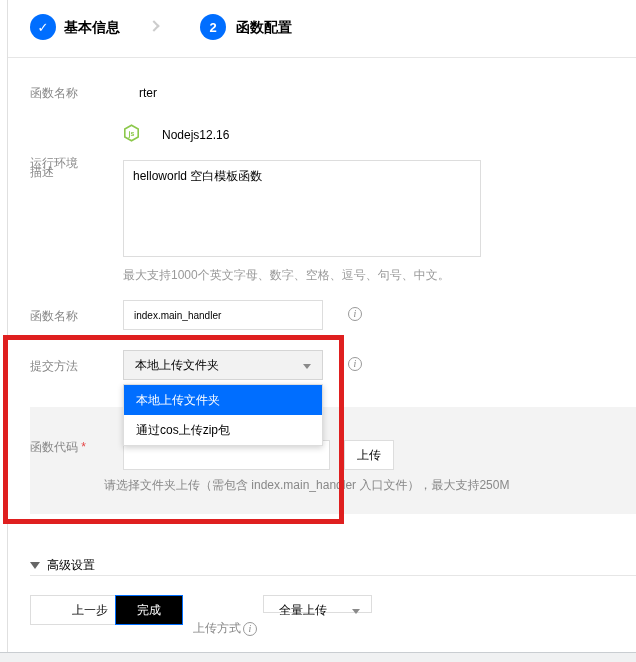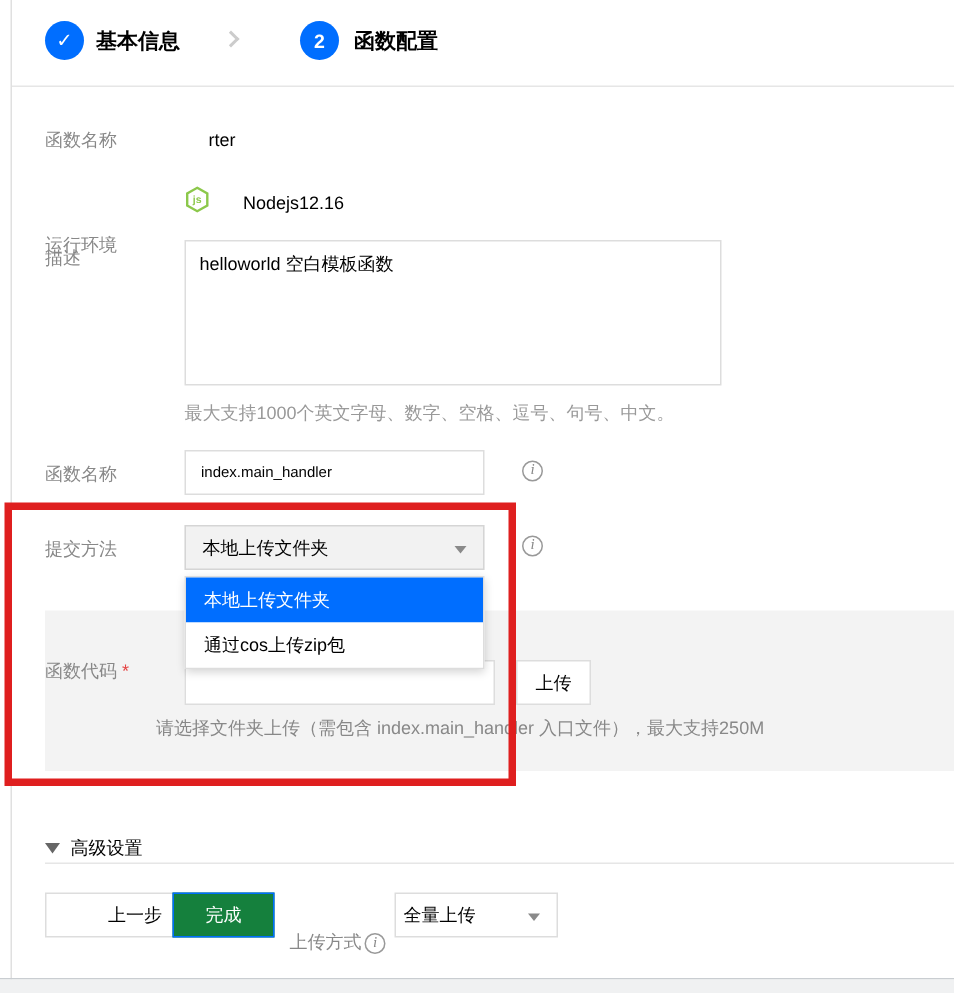--- a/index.html
+++ b/index.html
@@ -39,21 +39,21 @@
   .info-icon { width:14px; height:14px; border:1px solid #999; border-radius:50%; color:#888;
                font-size:10px; line-height:12px; text-align:center; display:inline-block;
                font-family:"Liberation Serif","DejaVu Serif",serif; font-style:italic; }
 
   
   .code-section { left:30px; top:407px; width:606px; height:107px; background:#f3f3f3; }
   .required { color:#e54545; }
 
   .btn { border:1px solid #ddd; background:#fff; color:#000; font-size:12px; font-family:inherit;
          display:flex; align-items:center; justify-content:center; cursor:pointer; }
-  .btn-primary { background:#15803d; border:1px solid #006eff; color:#fff; }
+  .btn-primary { background:#000000; border:1px solid #006eff; color:#fff; }
 
   
   .dropdown-panel { left:123px; top:384px; width:200px; background:#fff; border:1px solid #ddd;
                     box-shadow:0 2px 6px rgba(0,0,0,0.18); z-index:5; }
   .dd-option { height:30px; line-height:30px; padding-left:12px; color:#000; cursor:pointer; background:#fff; }
   .dd-option.hovered { background:#f0f0f0; }
   .dd-option.selected { background:#006eff; color:#fff; }
 
   
   .annotation-box { left:3px; top:335px; width:341px; height:189px;
@@ -133,21 +133,21 @@
   </div>
 
   <div class="abs divider" style="left:30px; top:575px; width:606px;"></div>
 
   <button class="abs btn" style="left:30px; top:595px; width:90px; height:30px;padding-left:30px;">上一步</button>
   <button class="abs btn btn-primary" style="left:115px; top:595px; width:68px; height:30px;">完成</button>
   <div class="abs row-flex" style="left:193px; top:603px; color:#888;">
     <span>上传方式</span>
     <span class="info-icon" style="margin-left:2px;">i</span>
   </div>
-  <div class="abs select-box" style="left:263px; top:595px; width:109px; height:30px; background:#fff; border-color:#ddd; padding-left:5px;">
+  <div class="abs select-box" style="left:263px; top:595px; width:109px; height:18px; background:#fff; border-color:#ddd; padding-left:15px;">
     <span>全量上传</span>
     <span class="abs caret" style="right:11px; top:13px;"></span>
   </div>
 
   <div class="abs left-border"></div>
   <div class="abs bottom-border"></div>
   <div class="abs bottom-strip"></div>
 
 </div>
 

